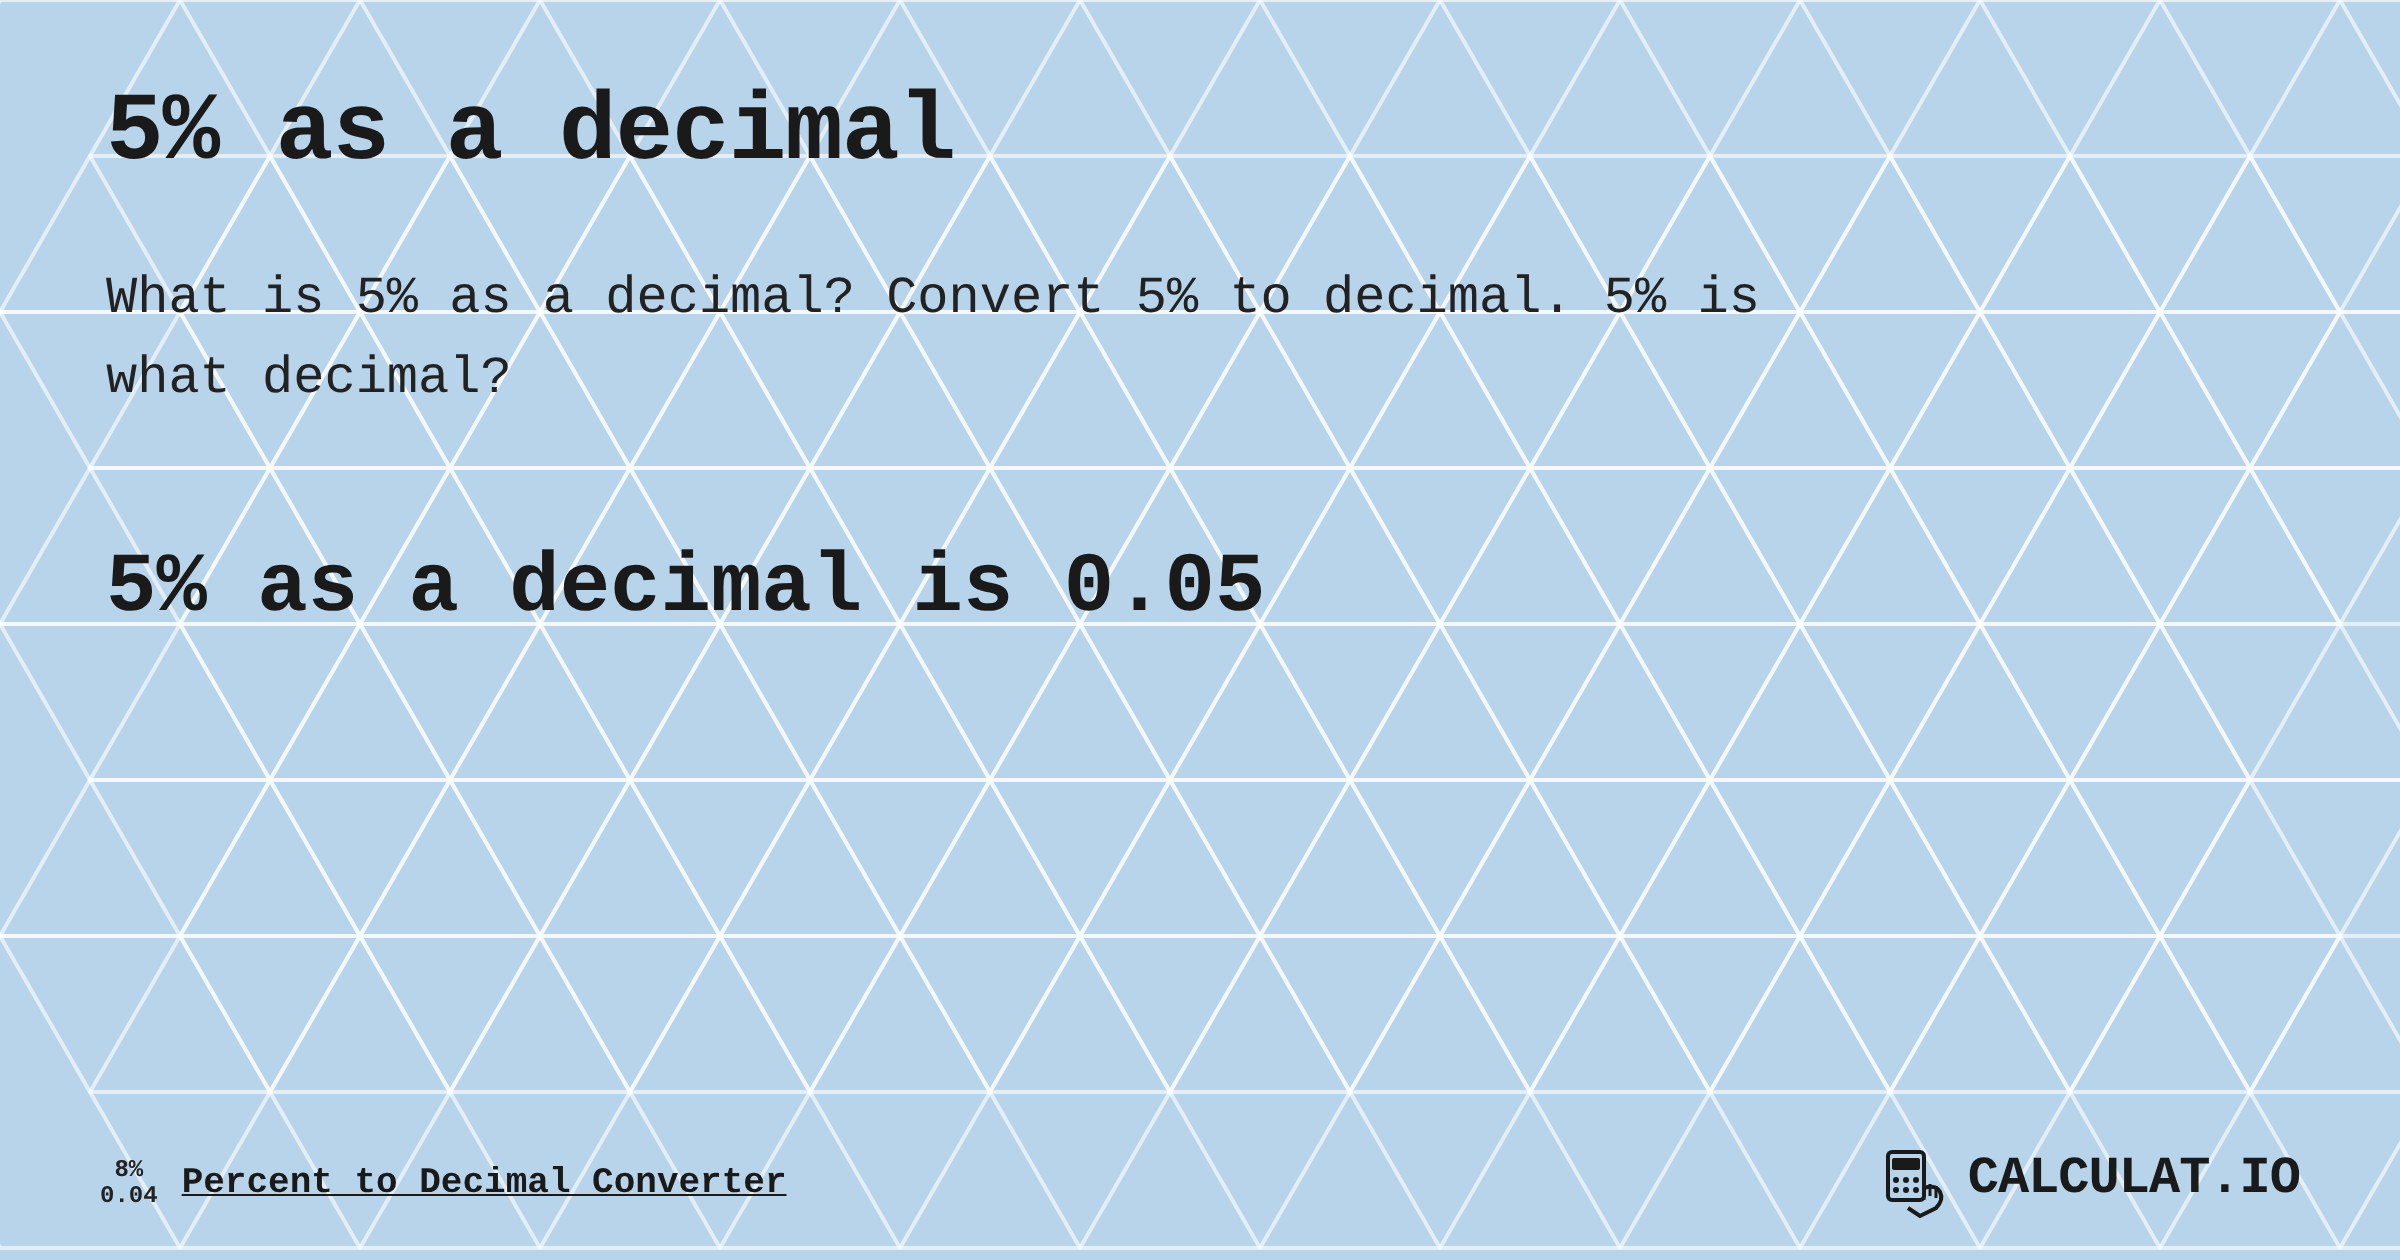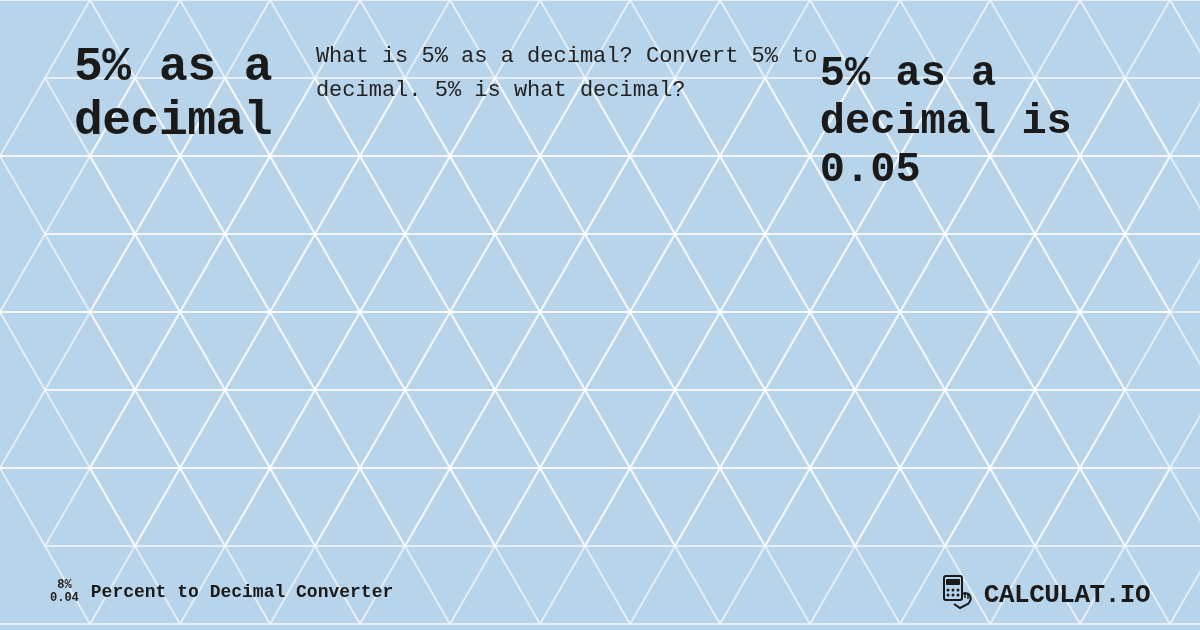--- a/index.html
+++ b/index.html
@@ -13,37 +13,37 @@
       height: 630px;
       overflow: hidden;
       font-family: 'Courier New', Courier, monospace;
       background-color: #c8dff0;
       position: relative;
     }
 
     .content {
       position: relative;
       z-index: 1;
-      padding: 40px 50px 30px 74px;
+      padding: 40px 50px 30px 53px;
       height: 100%;
       display: flex;
-      flex-direction: row;
+      flex-direction: column;
     }
 
     .page-title {
       font-size: 48px;
       font-weight: 900;
       color: #1a1a1a;
       font-family: 'Courier New', Courier, monospace;
       margin-bottom: 35px;
       letter-spacing: -0.5px;
     }
 
     .description {
-      font-size: 22px;
+      font-size: 26px;
       color: #222;
       font-family: 'Courier New', Courier, monospace;
       line-height: 1.55;
       max-width: 900px;
       margin-bottom: 50px;
     }
 
     .result-section {
       margin-top: 10px;
     }
@@ -80,25 +80,26 @@
       font-weight: bold;
       color: #222;
       line-height: 1.1;
     }
 
     .footer-label {
       font-size: 18px;
       font-weight: 900;
       font-family: 'Courier New', Courier, monospace;
       color: #1a1a1a;
+      text-decoration: underline;
     }
 
     .footer-right {
       display: flex;
-      align-items: flex-end;
+      align-items: flex-start;
       gap: 8px;
     }
 
     .calculat-logo {
       font-size: 26px;
       font-weight: 900;
       font-family: 'Courier New', Courier, monospace;
       color: #1a1a1a;
       letter-spacing: -0.5px;
     }

